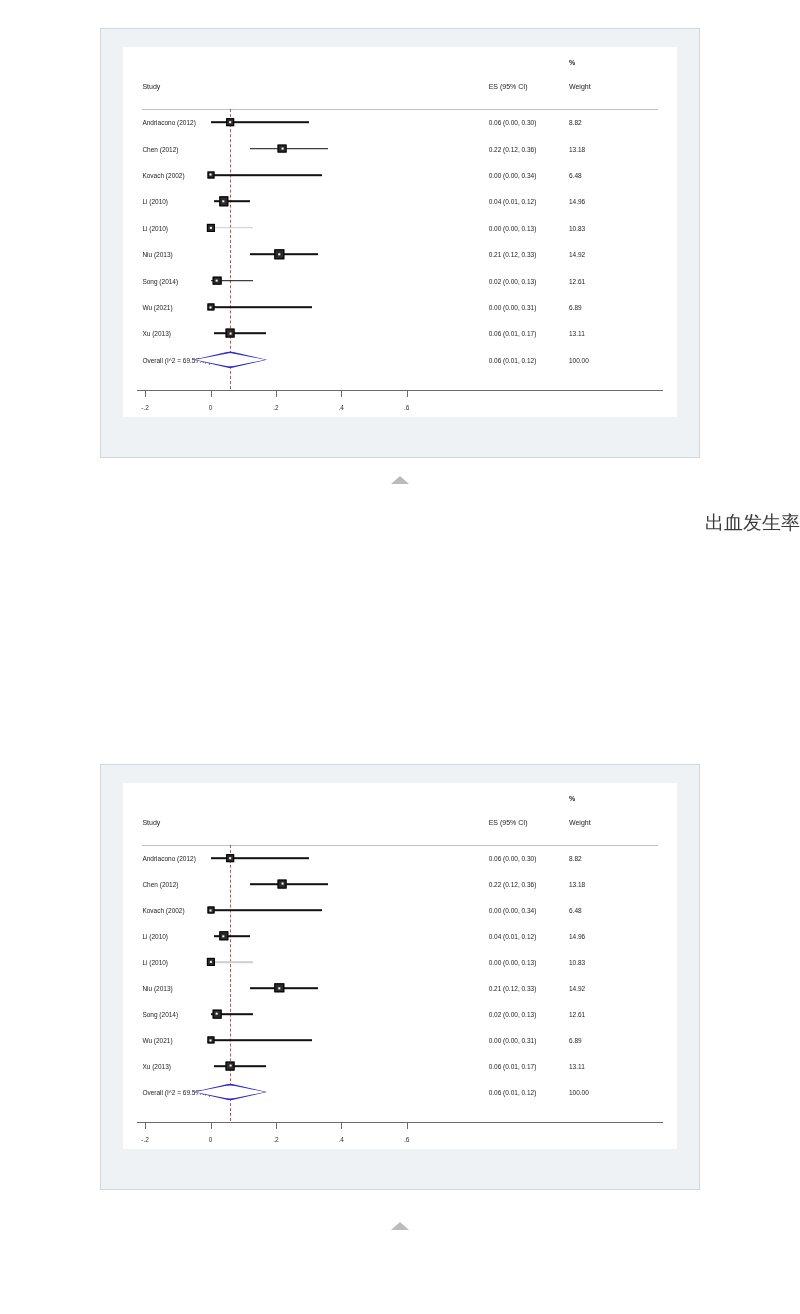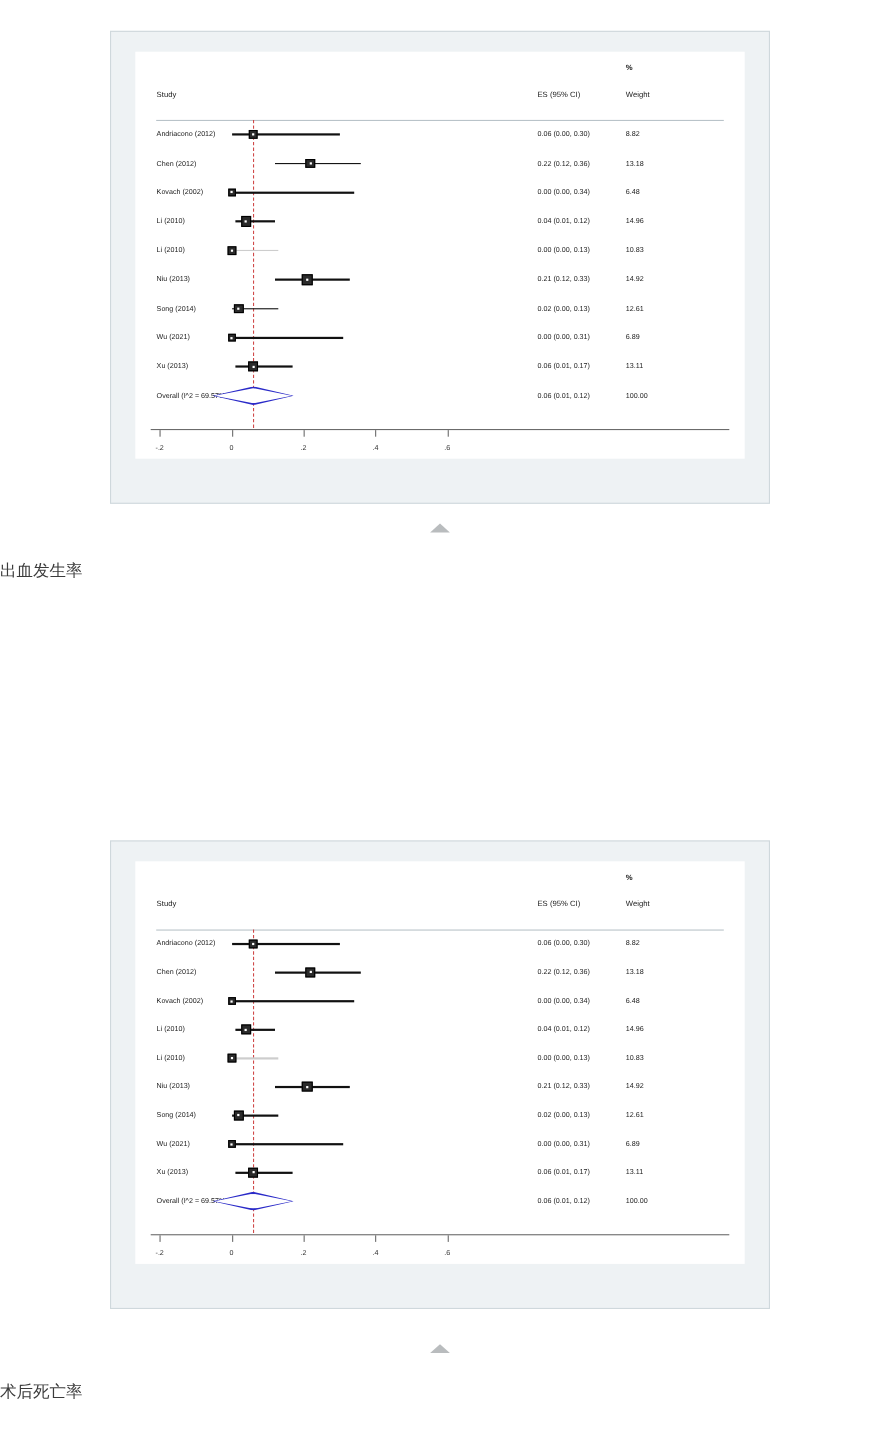--- a/index.html
+++ b/index.html
@@ -109,22 +109,22 @@
   .tick{
     position:absolute;bottom:20px;width:1px;height:6px;background:#6b6b6b;
   }
   .ticklab{
     position:absolute;bottom:6px;font-size:6.5px;color:#333;
     transform:translateX(-50%);
   }
 
   
   .caption{
-    position:absolute;left:0;width:800px;text-align:left;
-    font-size:15px;color:#3b3b3b;font-family:Liberation Serif, serif;
+    position:absolute;left:0;width:800px;text-align:right;
+    font-size:19px;color:#3b3b3b;font-family:Liberation Serif, serif;
   }
   .tri{
     position:absolute;left:50%;transform:translateX(-50%);
     width:0;height:0;border-left:9px solid transparent;border-right:9px solid transparent;
     border-bottom:8px solid #b9bcbe;
   }
 
   
   .para{
     position:absolute;left:62px;width:690px;
@@ -369,15 +369,14 @@
           <div class="tick" style="left: 27.6%;"></div>
           <div class="ticklab" style="left: 27.6%;">.2</div>
           <div class="tick" style="left: 39.4%;"></div>
           <div class="ticklab" style="left: 39.4%;">.4</div>
           <div class="tick" style="left: 51.2%;"></div>
           <div class="ticklab" style="left: 51.2%;">.6</div>
         </div>
     </div>
   </div>
   <div class="tri" style="top:1222px;"></div>
-  <div class="caption" style="top:1256px;">术后死亡率</div>
 
 </div>
 
 </body></html>

